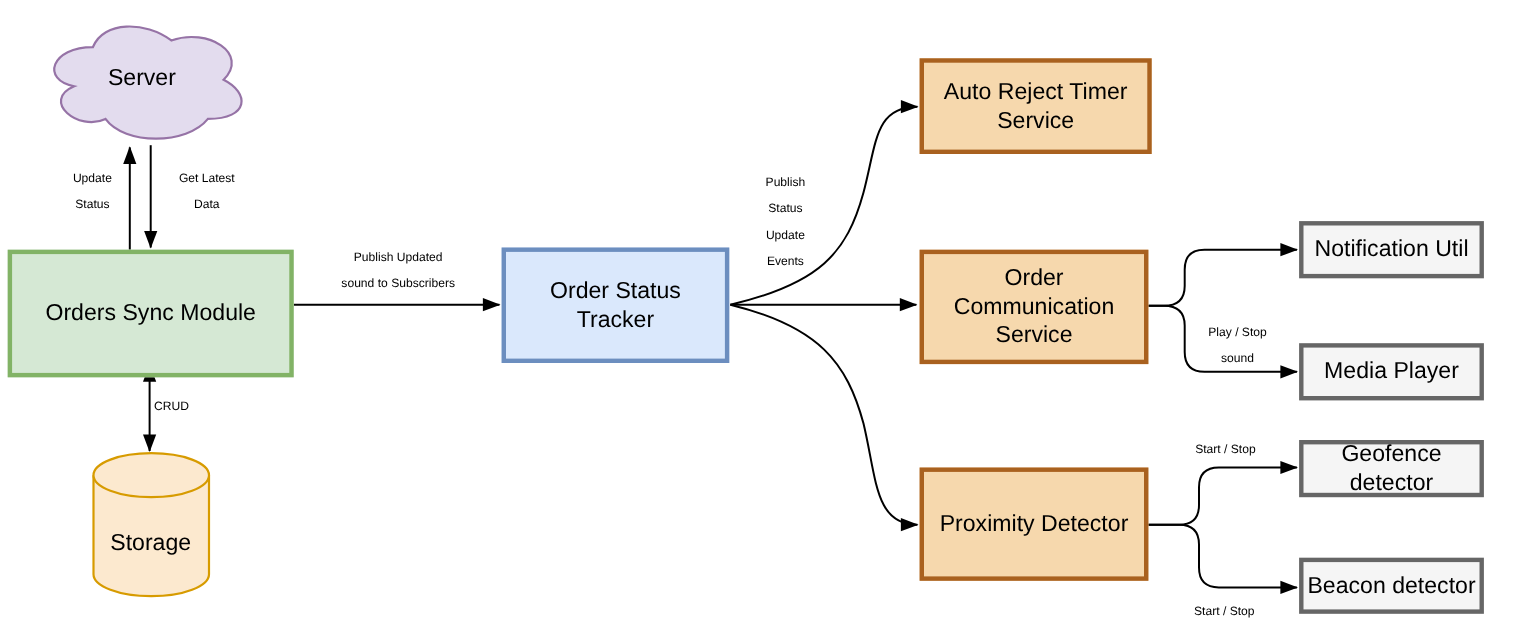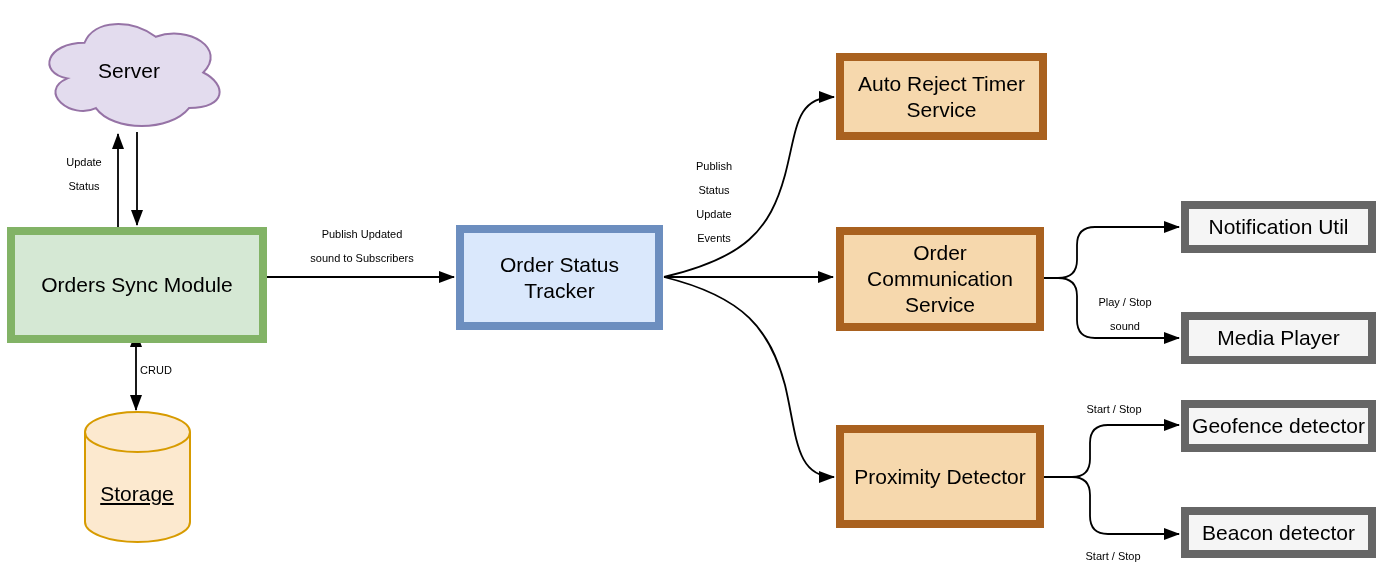--- a/index.html
+++ b/index.html
@@ -11,44 +11,44 @@
     overflow:hidden;
   }
   .layer{position:absolute;left:0;top:0;}
   
   .edge{fill:none;stroke:var(--edge_color);stroke-width:1.8;}
   .cloud{fill:var(--cloud_fill);stroke:var(--cloud_stroke);stroke-width:2;}
   .cyl{fill:var(--cylinder_fill);stroke:var(--cylinder_stroke);stroke-width:2;}
   
   .node{
     position:absolute;box-sizing:border-box;
-    border:8px solid #0f172a;
+    border:4px solid #0f172a;
     display:flex;align-items:center;justify-content:center;
     text-align:center;color:#000;
     font-size:21px;line-height:26px;white-space:pre-line;
     z-index:2;
   }
   .n-green{left:7px;top:227px;width:260px;height:116px;background:var(--green_fill);border-color:var(--green_stroke);}
   .n-blue{left:456px;top:225px;width:207px;height:105px;background:var(--blue_fill);border-color:var(--blue_stroke);}
   .n-orange{background:var(--orange_fill);border-color:var(--orange_stroke);}
   .n-auto{left:836px;top:53px;width:211px;height:87px;}
   .n-comm{left:836px;top:227px;width:208px;height:104px;}
   .n-prox{left:836px;top:425px;width:208px;height:103px;}
-  .n-gray{background:var(--gray_fill);border-color:var(--gray_stroke);width:195px;height:52px;left:1181px;}
+  .n-gray{background:var(--gray_fill);border-color:var(--gray_stroke);width:168px;height:52px;left:1181px;}
   .n-notif{top:201px;}
   .n-media{top:312px;}
   .n-geo{top:400px;}
   .n-beacon{top:507px;height:51px;}
   
   .shape-label{
     position:absolute;transform:translate(-50%,-50%);
     font-size:21px;color:#000;white-space:pre-line;text-align:right;z-index:3;
   }
   .l-server{left:129px;top:71px;}
-  .l-storage{left:137px;top:494px;text-decoration:underline;}
+  .l-storage{left:137px;top:494px;}
   
   .edge-label{
     position:absolute;transform:translate(-50%,-50%);
     font-size:11px;line-height:24px;color:#000;
     text-align:center;white-space:pre-line;z-index:3;
   }
   .el-update{left:84px;top:174px;}
   .el-getlatest{left:188px;top:174px;}
   .el-crud{left:156px;top:370px;}
   .el-pubupd{left:362px;top:246px;}
@@ -106,20 +106,22 @@
   <div class="node n-gray n-notif">Notification Util</div>
   <div class="node n-gray n-media">Media Player</div>
   <div class="node n-gray n-geo">Geofence detector</div>
   <div class="node n-gray n-beacon">Beacon detector</div>
 
   <div class="shape-label l-server">Server</div>
   <div class="shape-label l-storage">Storage</div>
 
   <div class="edge-label el-update">Update
 Status</div>
+  <div class="edge-label el-getlatest">Get Latest
+Data</div>
   <div class="edge-label el-crud">CRUD</div>
   <div class="edge-label el-pubupd">Publish Updated
 sound to Subscribers</div>
   <div class="edge-label el-pubstat">Publish
 Status
 Update
 Events</div>
   <div class="edge-label el-playstop">Play / Stop
 sound</div>
   <div class="edge-label el-ss-geo">Start / Stop</div>

